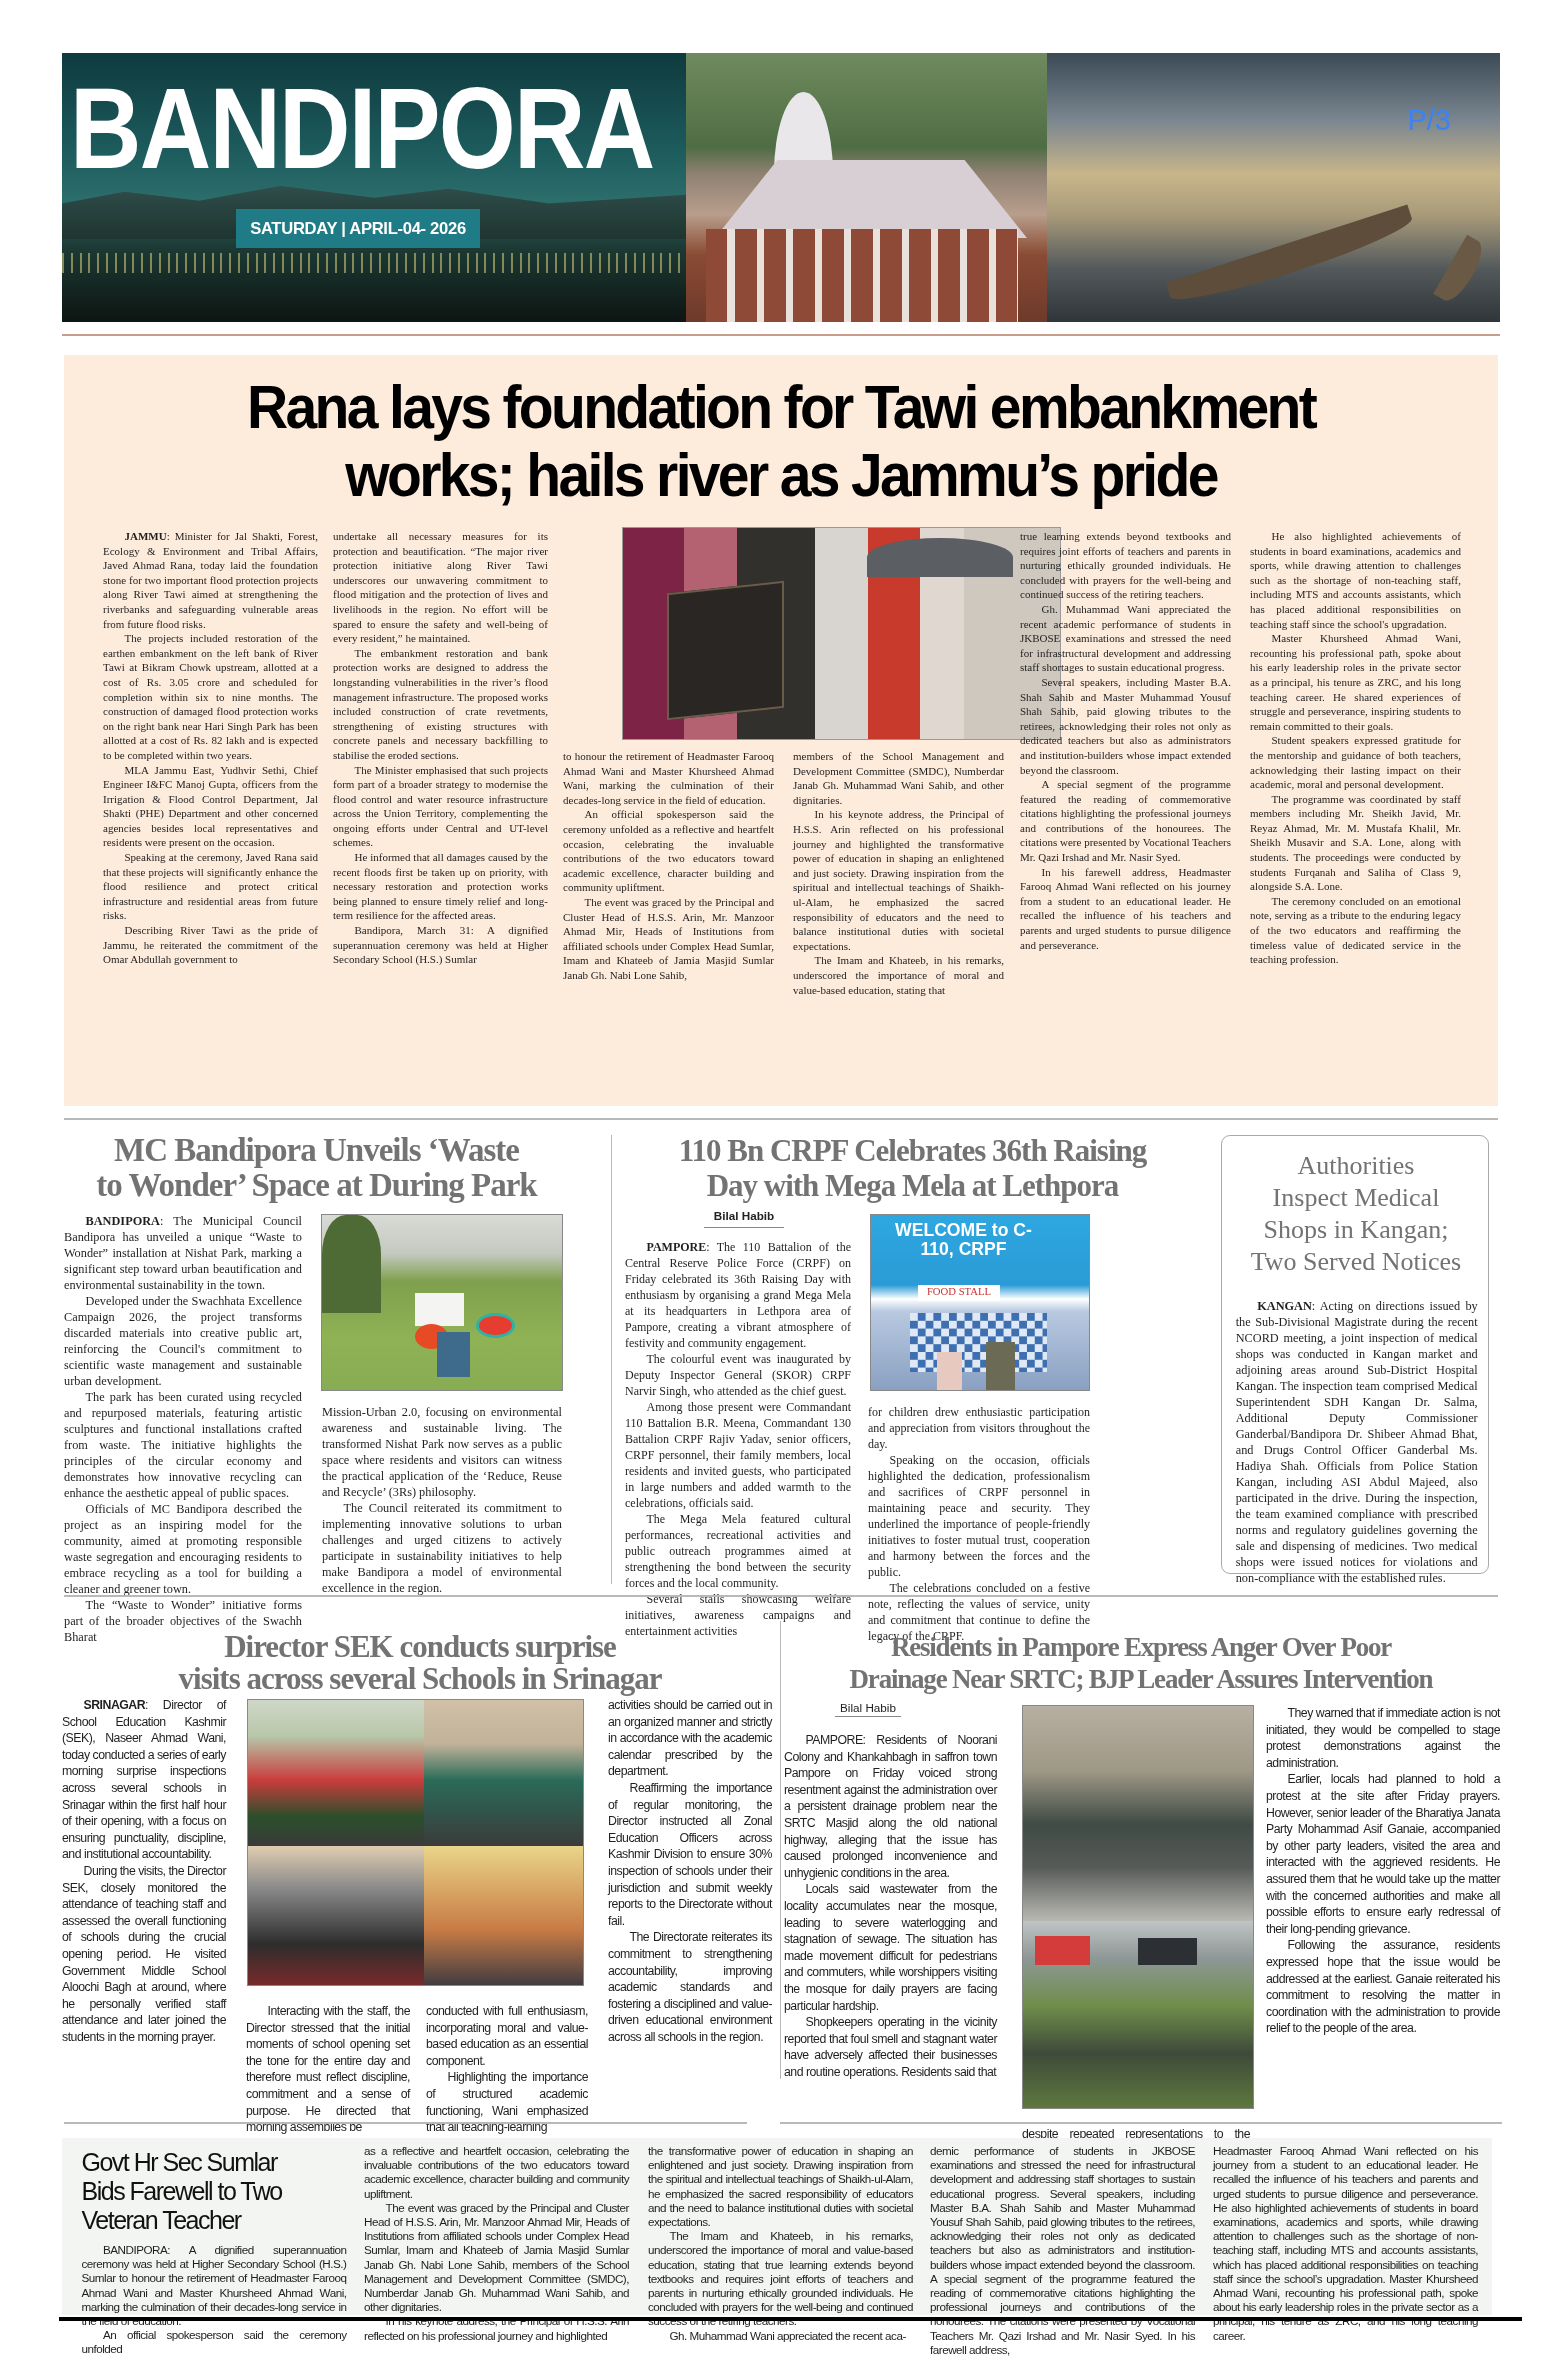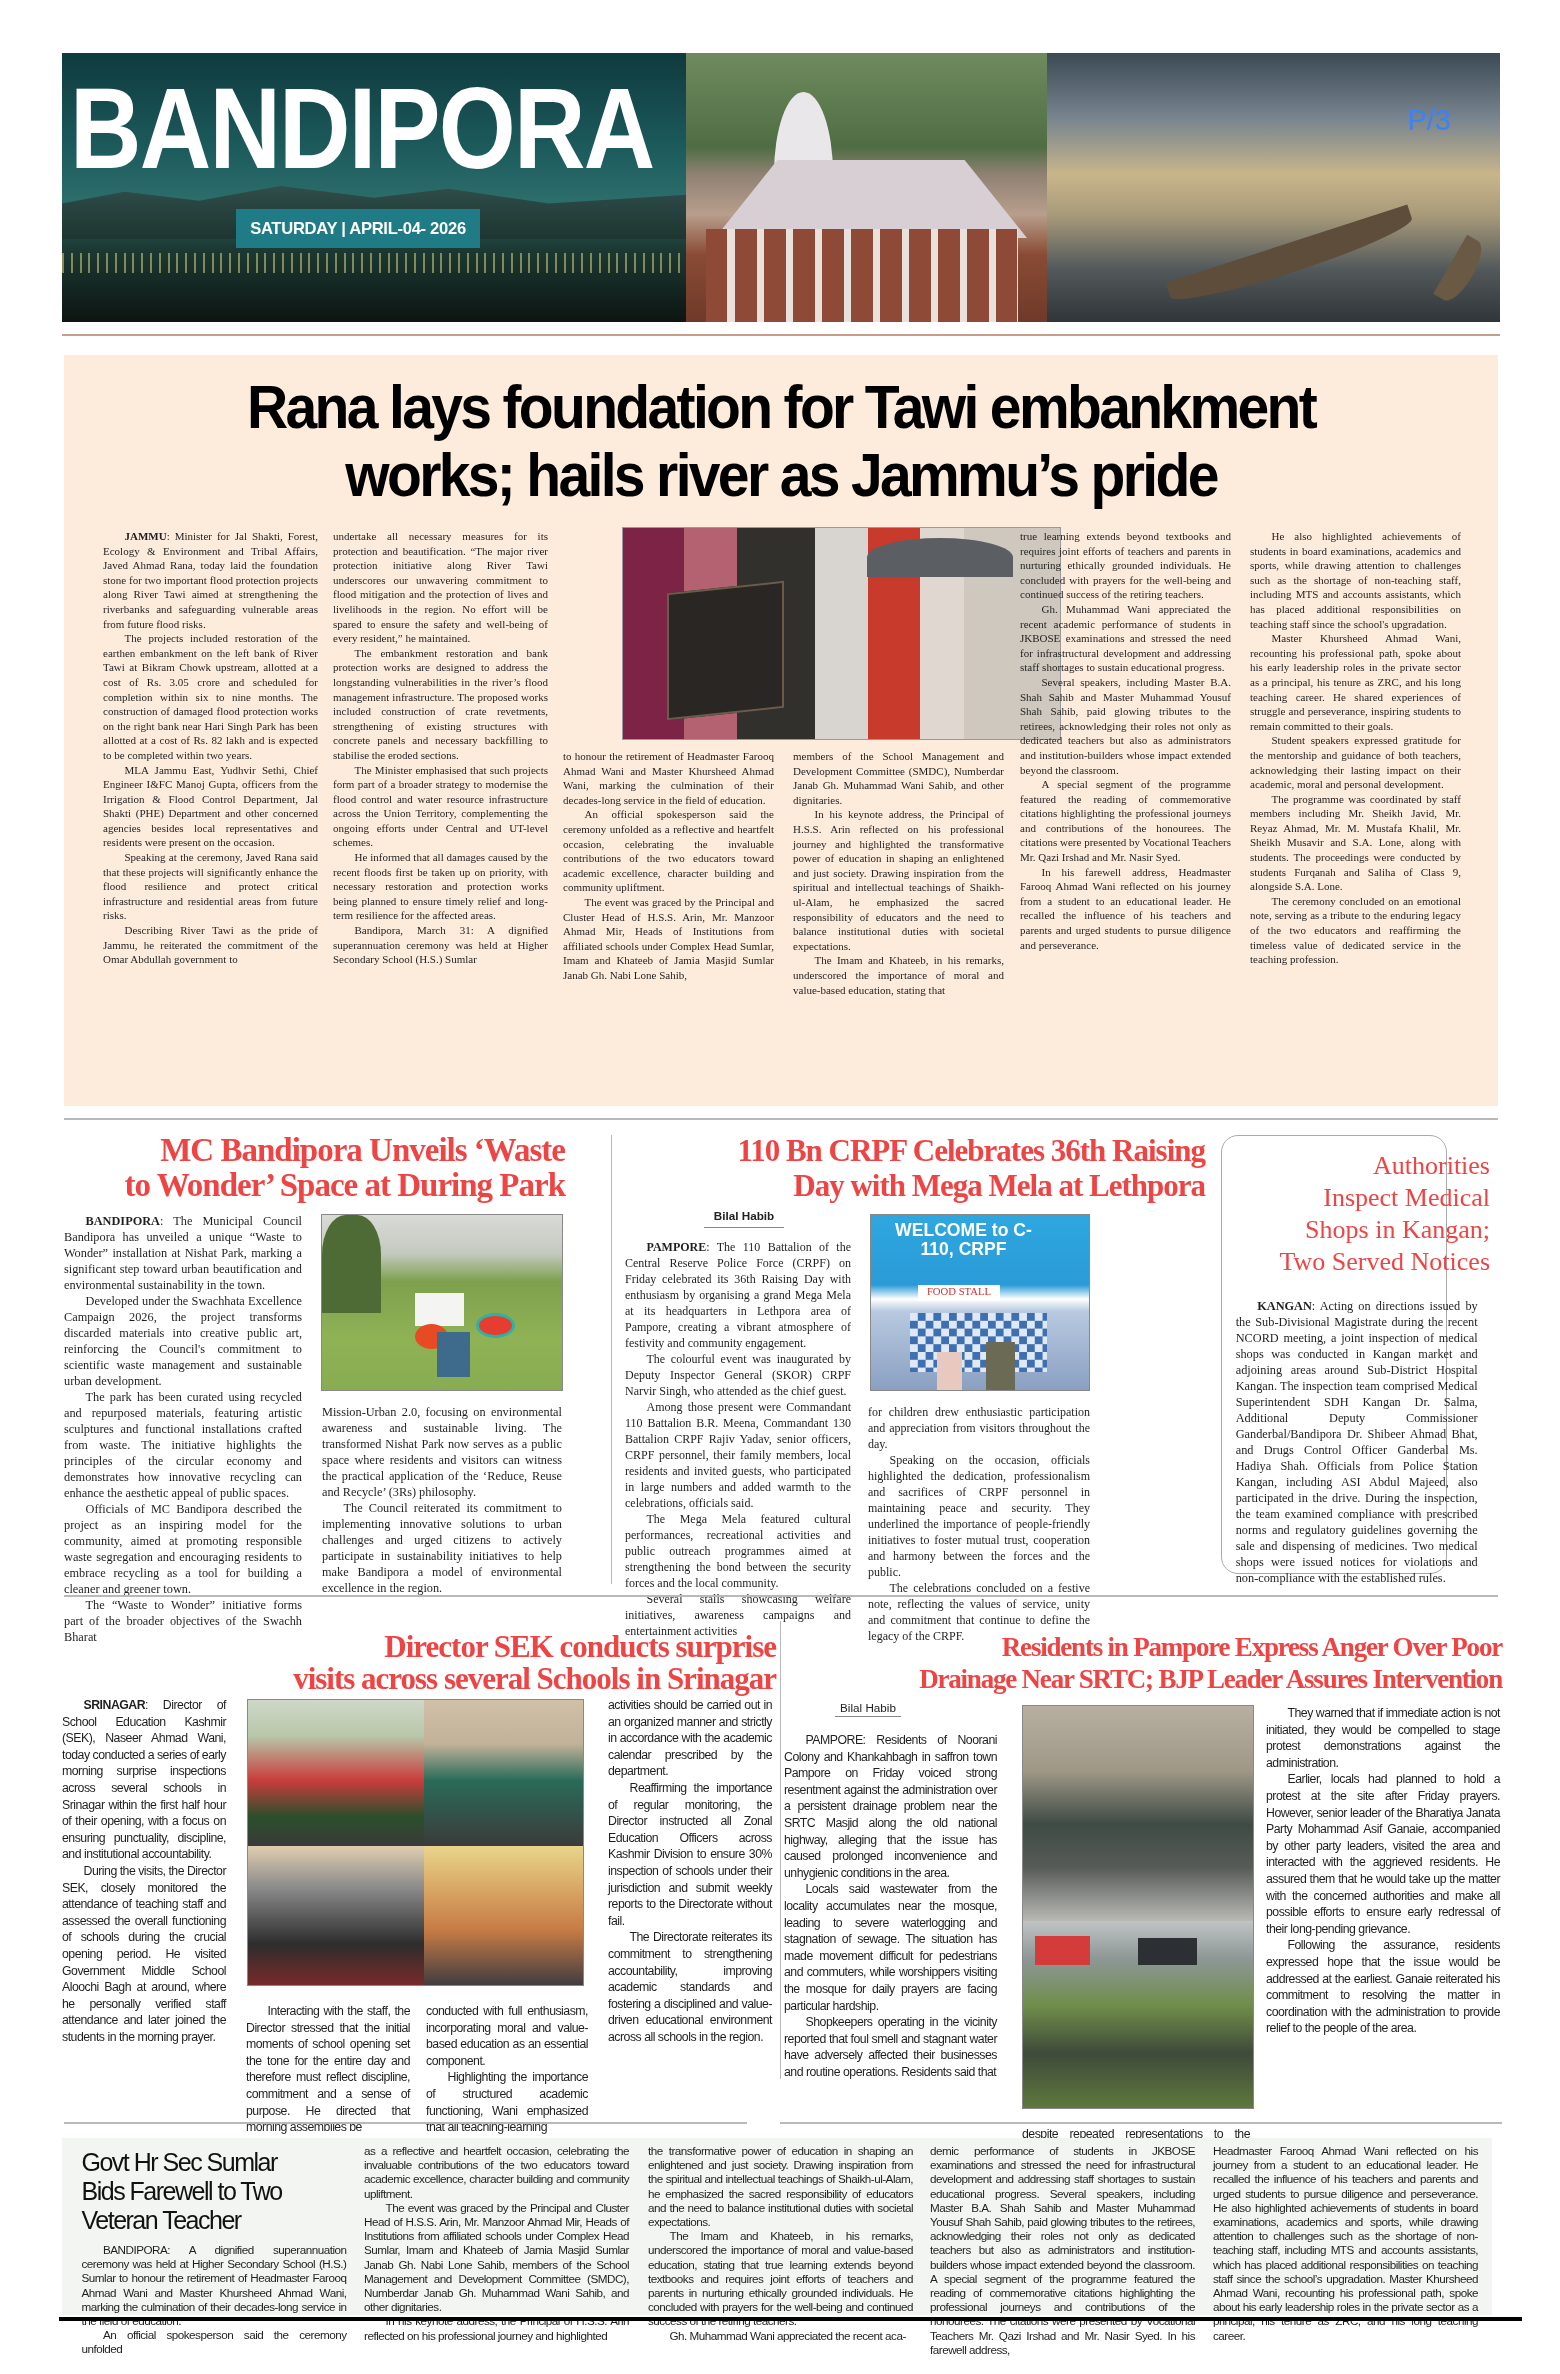--- a/index.html
+++ b/index.html
@@ -44,28 +44,28 @@
   .lead-photo { position: absolute; left: 558px; top: 172px; width: 439px; height: 213px; border: 1px solid #999;
     background: linear-gradient(90deg,#7c2346 0 14%,#b46272 14% 26%,#31302d 26% 44%,#d8d5d0 44% 56%,#c73a2c 56% 68%,#e0d8d0 68% 78%,#cfc8bf 78% 100%); overflow: hidden; }
   .lead-photo .plaque { position: absolute; left: 44px; top: 59px; width: 117px; height: 127px; background: #2a2623; border: 2.9px solid #6a5b4b; transform: skewY(-6deg); }
   .lead-photo .umbrella { position: absolute; left: 244px; top: 9.8px; width: 146px; height: 39px; background: #5b5e63; border-radius: 50% 50% 0 0; }
 
   
   .hrule { position: absolute; height: 2px; background: #b9b9b9; }
   .vrule { position: absolute; width: 1px; background: #b9b9b9; }
 
   
-  .story-head { position: absolute; text-align: right; font-family: "Liberation Serif", serif; font-weight: 700; color: #ef4444; }
+  .story-head { position: absolute; text-align: center; font-family: "Liberation Serif", serif; font-weight: 700; color: #737373; }
   .byline { position: absolute; font-family: "Liberation Sans", sans-serif; font-weight: 700; font-size: 11.7px; text-align: center; color: #222; }
   .byline-rule { position: absolute; height: 1px; background: #888; }
   .photo { position: absolute; border: 1px solid #888; overflow: hidden; }
 
   .cond { font-family: "Liberation Sans", sans-serif; font-size: 12.3px; line-height: 16.6px; letter-spacing: -0.5px; }
 
-  .kangan-box { position: absolute; left: 1221px; top: 1135px; width: 226px; height: 439px; border: 1px solid #aaa; border-radius: 17px; }
+  .kangan-box { position: absolute; left: 1221px; top: 1135px; width: 268px; height: 439px; border: 1px solid #aaa; border-radius: 9px; }
 
   .farewell { position: absolute; left: 62px; top: 2138px; width: 1430px; height: 177px; background: #f2f5f2; }
   .farewell-head { position: absolute; left: 19.5px; top: 9.8px; font-family: "Liberation Sans", sans-serif; font-size: 25px; line-height: 29px; letter-spacing: -1.5px; color: #111; }
   .bottom-rule { position: absolute; left: 59px; top: 2317px; width: 1463px; height: 3.9px; background: #000; }
 </style>
 </head>
 <body>
 
 <div class="masthead">
   <div class="mh-left">

